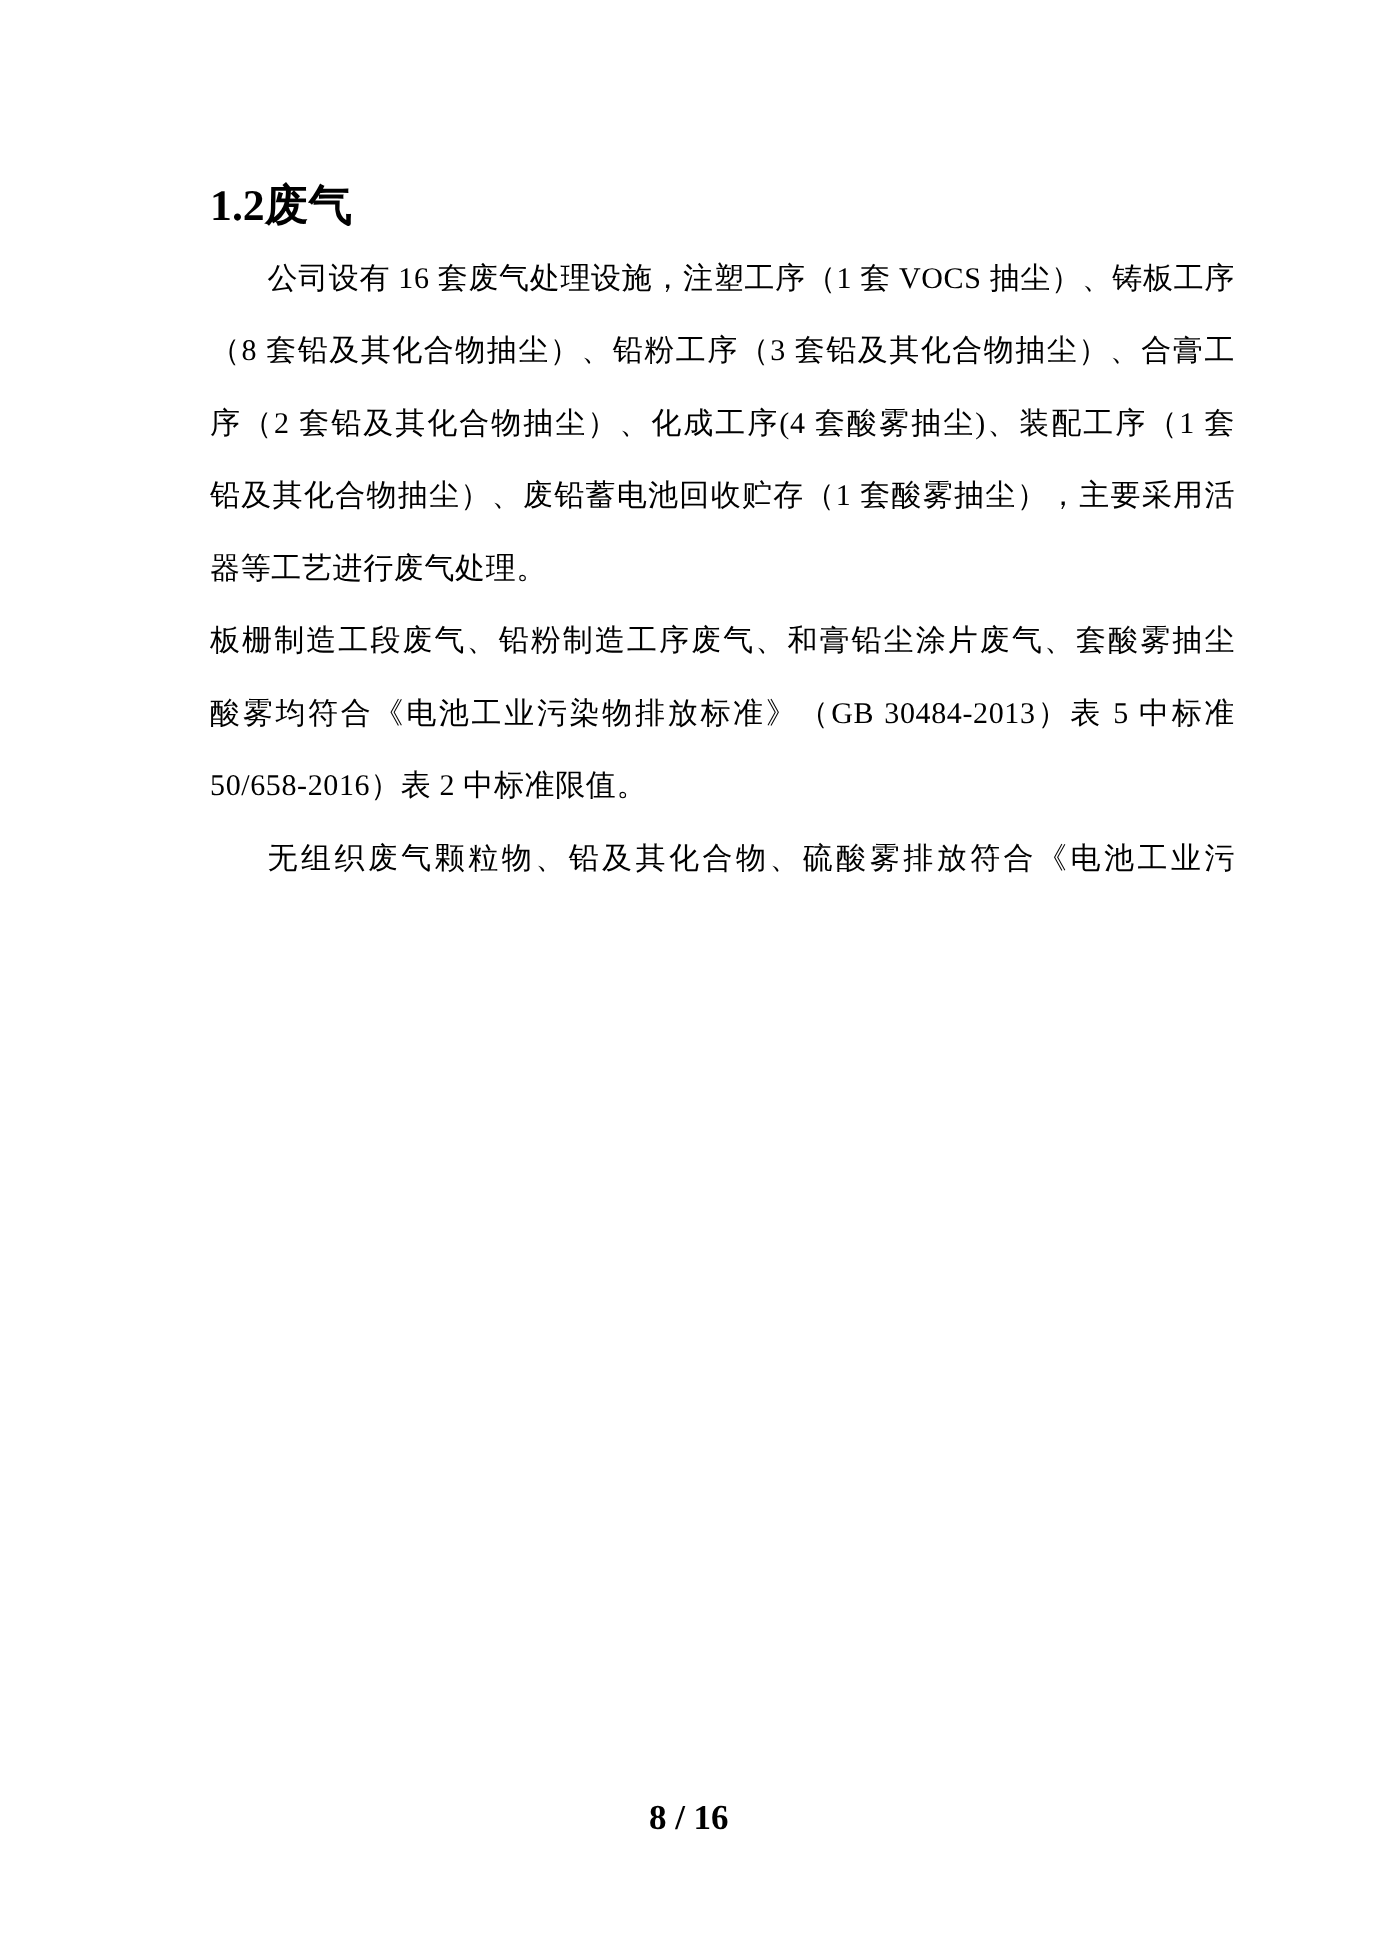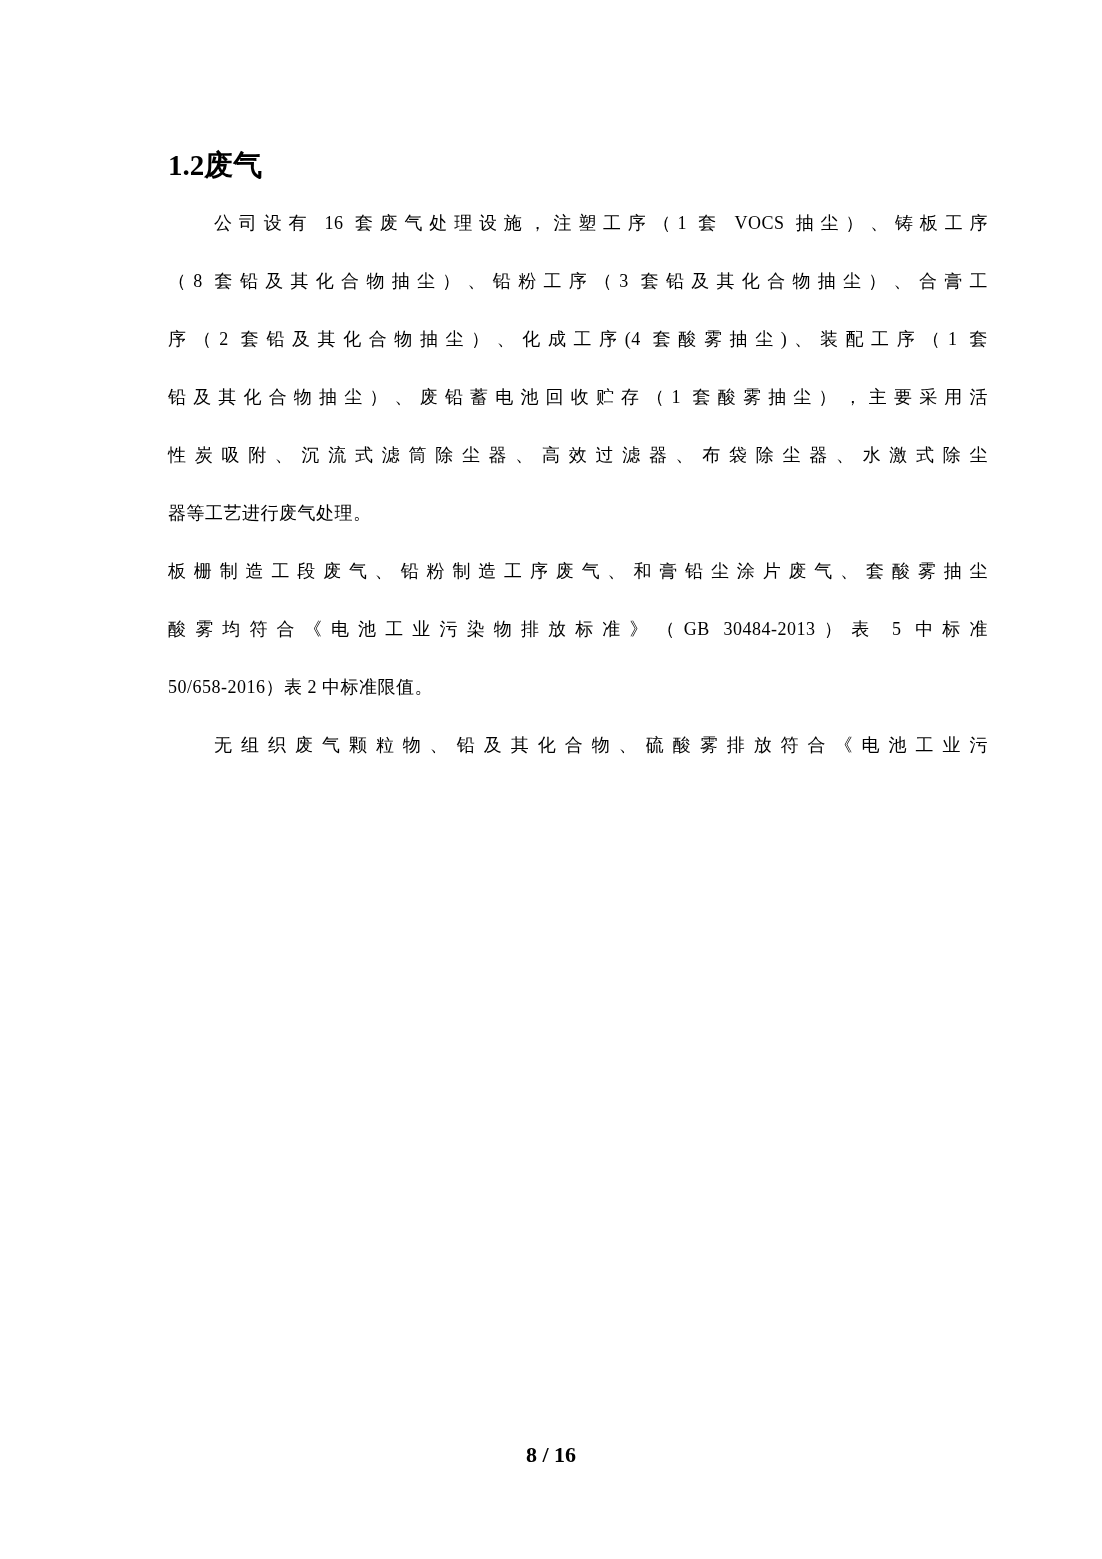--- a/index.html
+++ b/index.html
@@ -22,67 +22,66 @@
     height: 1559px;
   }
   .content {
     position: absolute;
     top: 136px;
     left: 168px;
     width: 820px;
   }
   
   .ln {
-    font-size: 18px;
+    font-size: 24px;
     line-height: 58px;
     text-align: justify;
     text-align-last: justify;
     text-justify: inter-ideograph;
     white-space: normal;
     letter-spacing: 0.5px;
   }
   
   .ln.end {
     text-align-last: left;
   }
   
   .ln.indent {
     text-indent: 46px;
   }
   .h {
-    font-size: 29px;
+    font-size: 35px;
     font-weight: bold;
     line-height: 58px;
     text-align: left;
     text-align-last: left;
   }
   .footer {
     position: absolute;
     top: 1440px;
     left: 0;
     width: 1102px;
     text-align: center;
-    font-size: 22px;
+    font-size: 28px;
     font-weight: bold;
     line-height: 30px;
   }
 </style>
 </head>
 <body>
 
 <div class="page">
   <div class="content">
 
     <div class="h">1.2废气</div>
 
     <div class="ln indent">公司设有 16 套废气处理设施，注塑工序（1 套 VOCS 抽尘）、铸板工序</div>
     <div class="ln">（8 套铅及其化合物抽尘）、铅粉工序（3 套铅及其化合物抽尘）、合膏工</div>
     <div class="ln">序（2 套铅及其化合物抽尘）、化成工序(4 套酸雾抽尘)、装配工序（1 套</div>
     <div class="ln">铅及其化合物抽尘）、废铅蓄电池回收贮存（1 套酸雾抽尘），主要采用活</div>
-    <div class="ln">性炭吸附、沉流式滤筒除尘器、高效过滤器、布袋除尘器、水激式除尘</div>
     <div class="ln end">器等工艺进行废气处理。</div>
 
     <div class="ln">板栅制造工段废气、铅粉制造工序废气、和膏铅尘涂片废气、套酸雾抽尘</div>
     <div class="ln">酸雾均符合《电池工业污染物排放标准》（GB 30484-2013）表 5 中标准</div>
 
     <div class="ln end">50/658-2016）表 2 中标准限值。</div>
 
     <div class="ln indent">无组织废气颗粒物、铅及其化合物、硫酸雾排放符合《电池工业污</div>
 
   </div>

